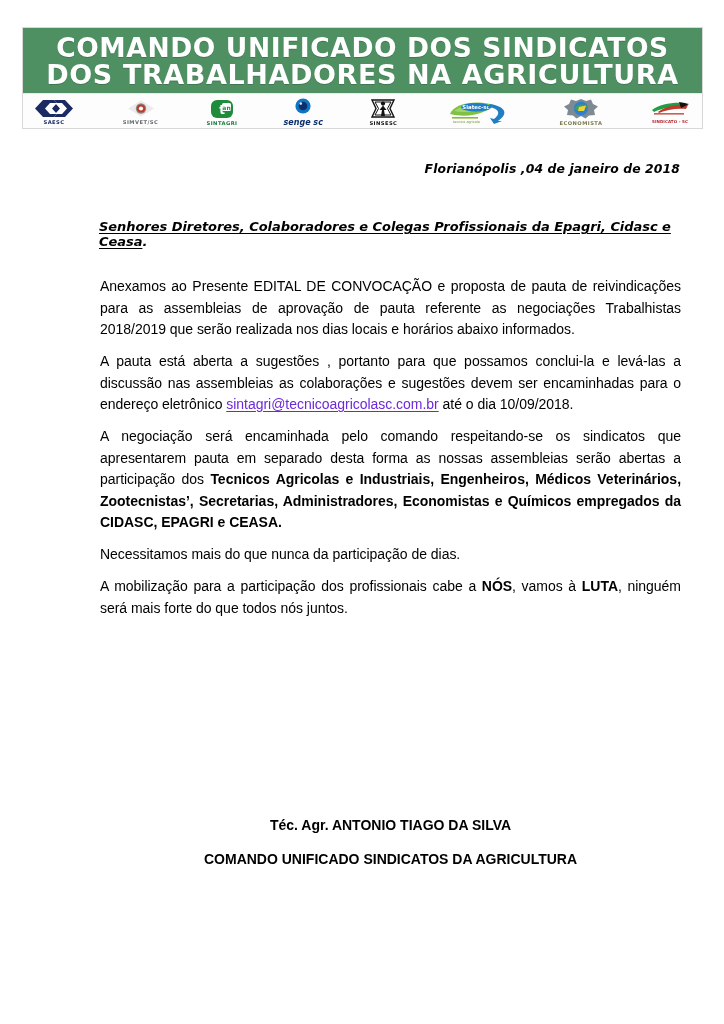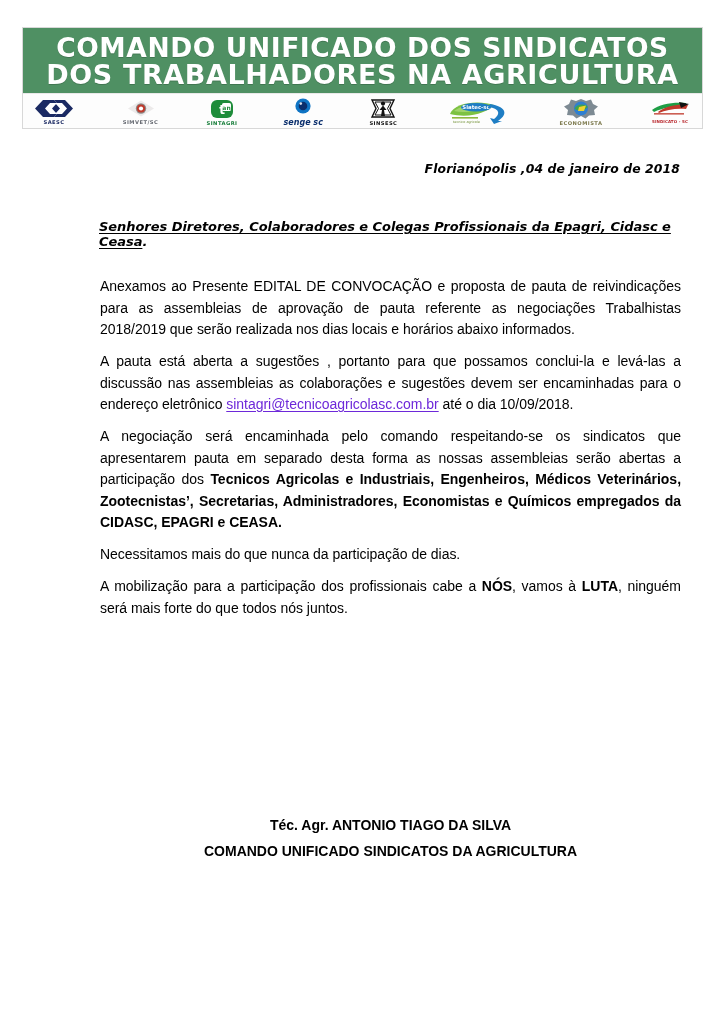--- a/index.html
+++ b/index.html
@@ -169,21 +169,21 @@
     text-align: center;
   }
   .sig-line {
     font-family: "Liberation Sans", sans-serif;
     font-size: 14px;
     font-weight: 700;
     line-height: 21px;
     color: #000000;
     margin: 0;
   }
-  .sig-line.second { margin-top: 5px; }
+  .sig-line.second { margin-top: 13px; }
 </style>
 </head>
 <body>
 
 <div class="page">
 
   <div class="header-block">
 
     <div class="banner-green">
       <div class="banner-line line1">COMANDO UNIFICADO DOS SINDICATOS</div>

